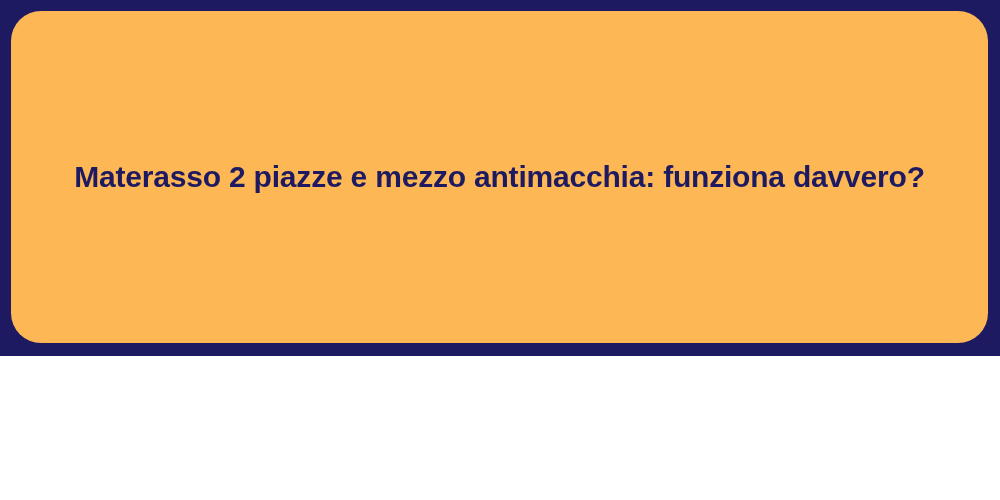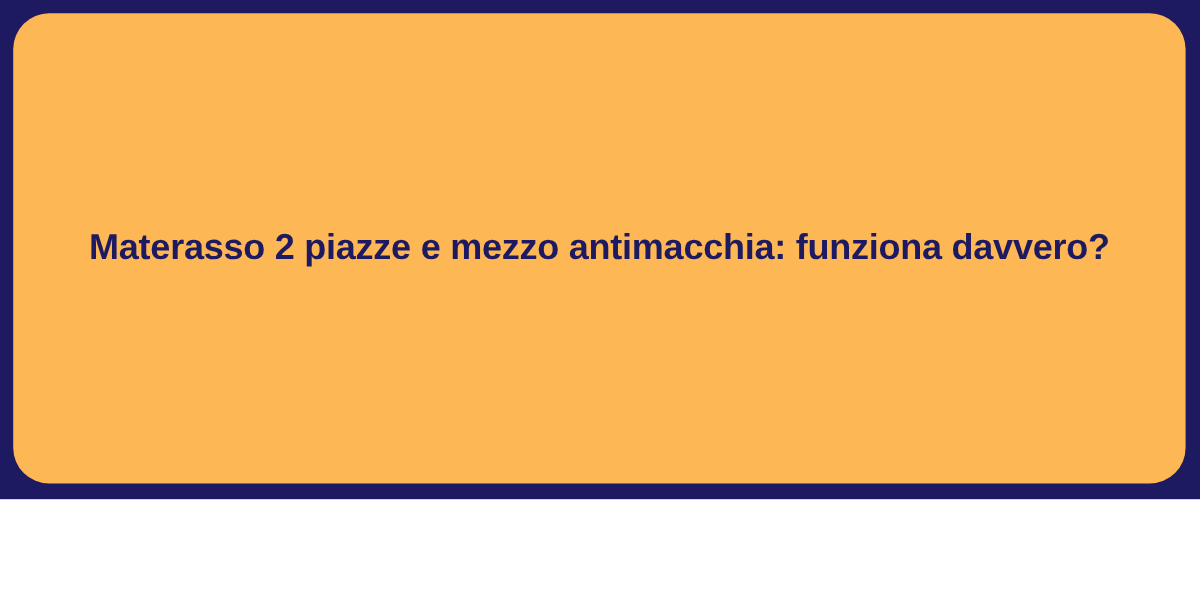--- a/index.html
+++ b/index.html
@@ -13,21 +13,21 @@
     height: 500px;
     overflow: hidden;
     font-family: "Liberation Sans", sans-serif;
   }
 
   
   .frame {
     position: relative;
     box-sizing: border-box;
     width: 1000px;
-    height: 416px;
+    height: 356px;
     background: #1e1a62;
     padding: 11px 12px 13px 11px;
   }
 
   
   .panel {
     box-sizing: border-box;
     width: 100%;
     height: 100%;
     background: #fdb755;

